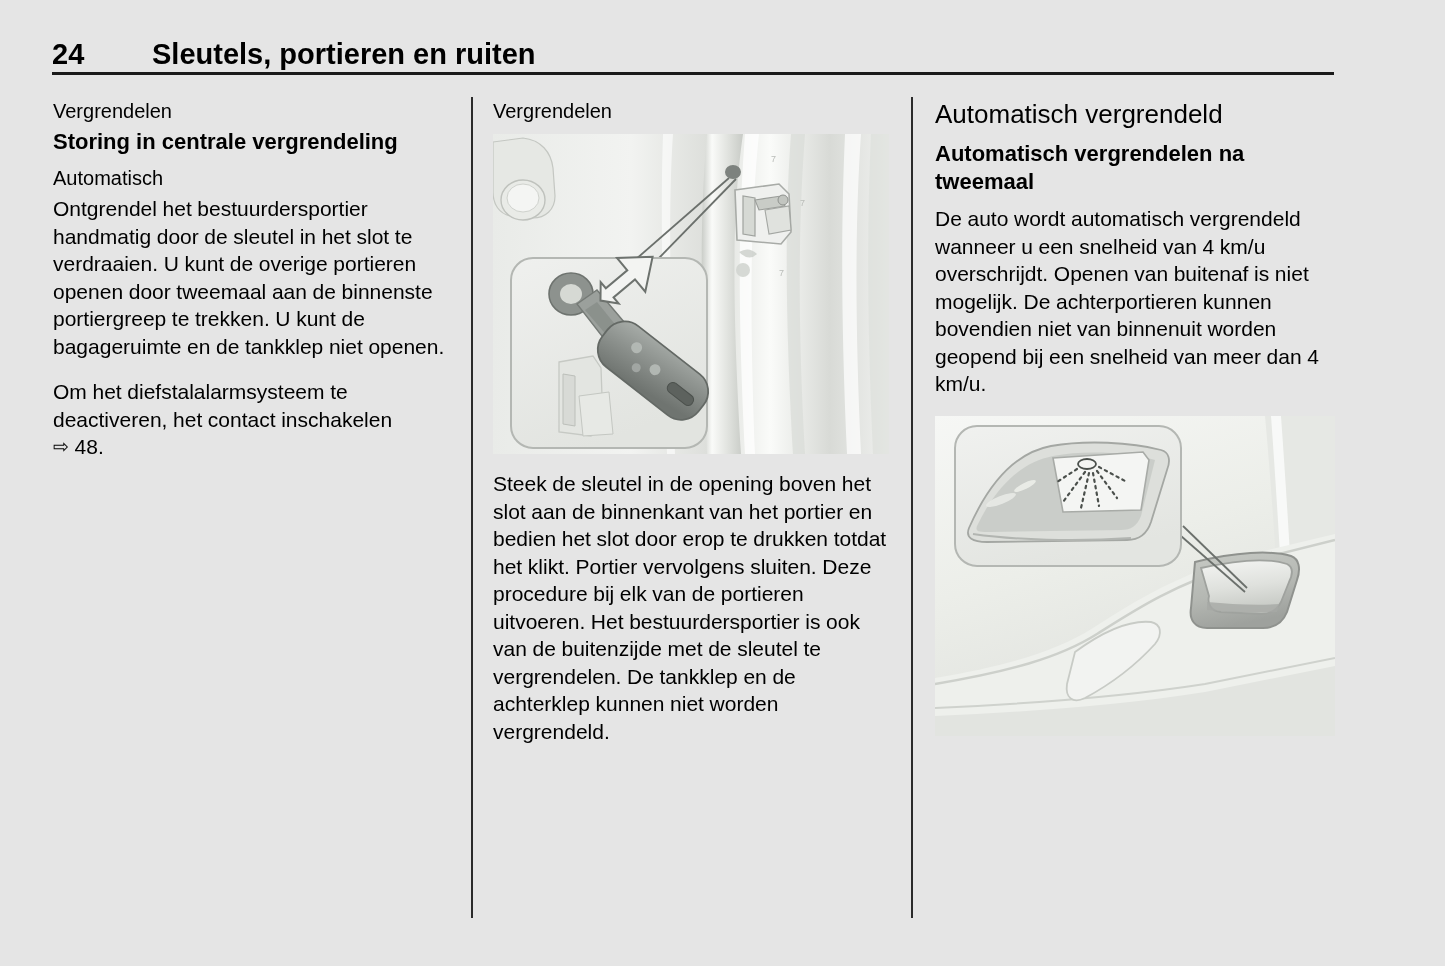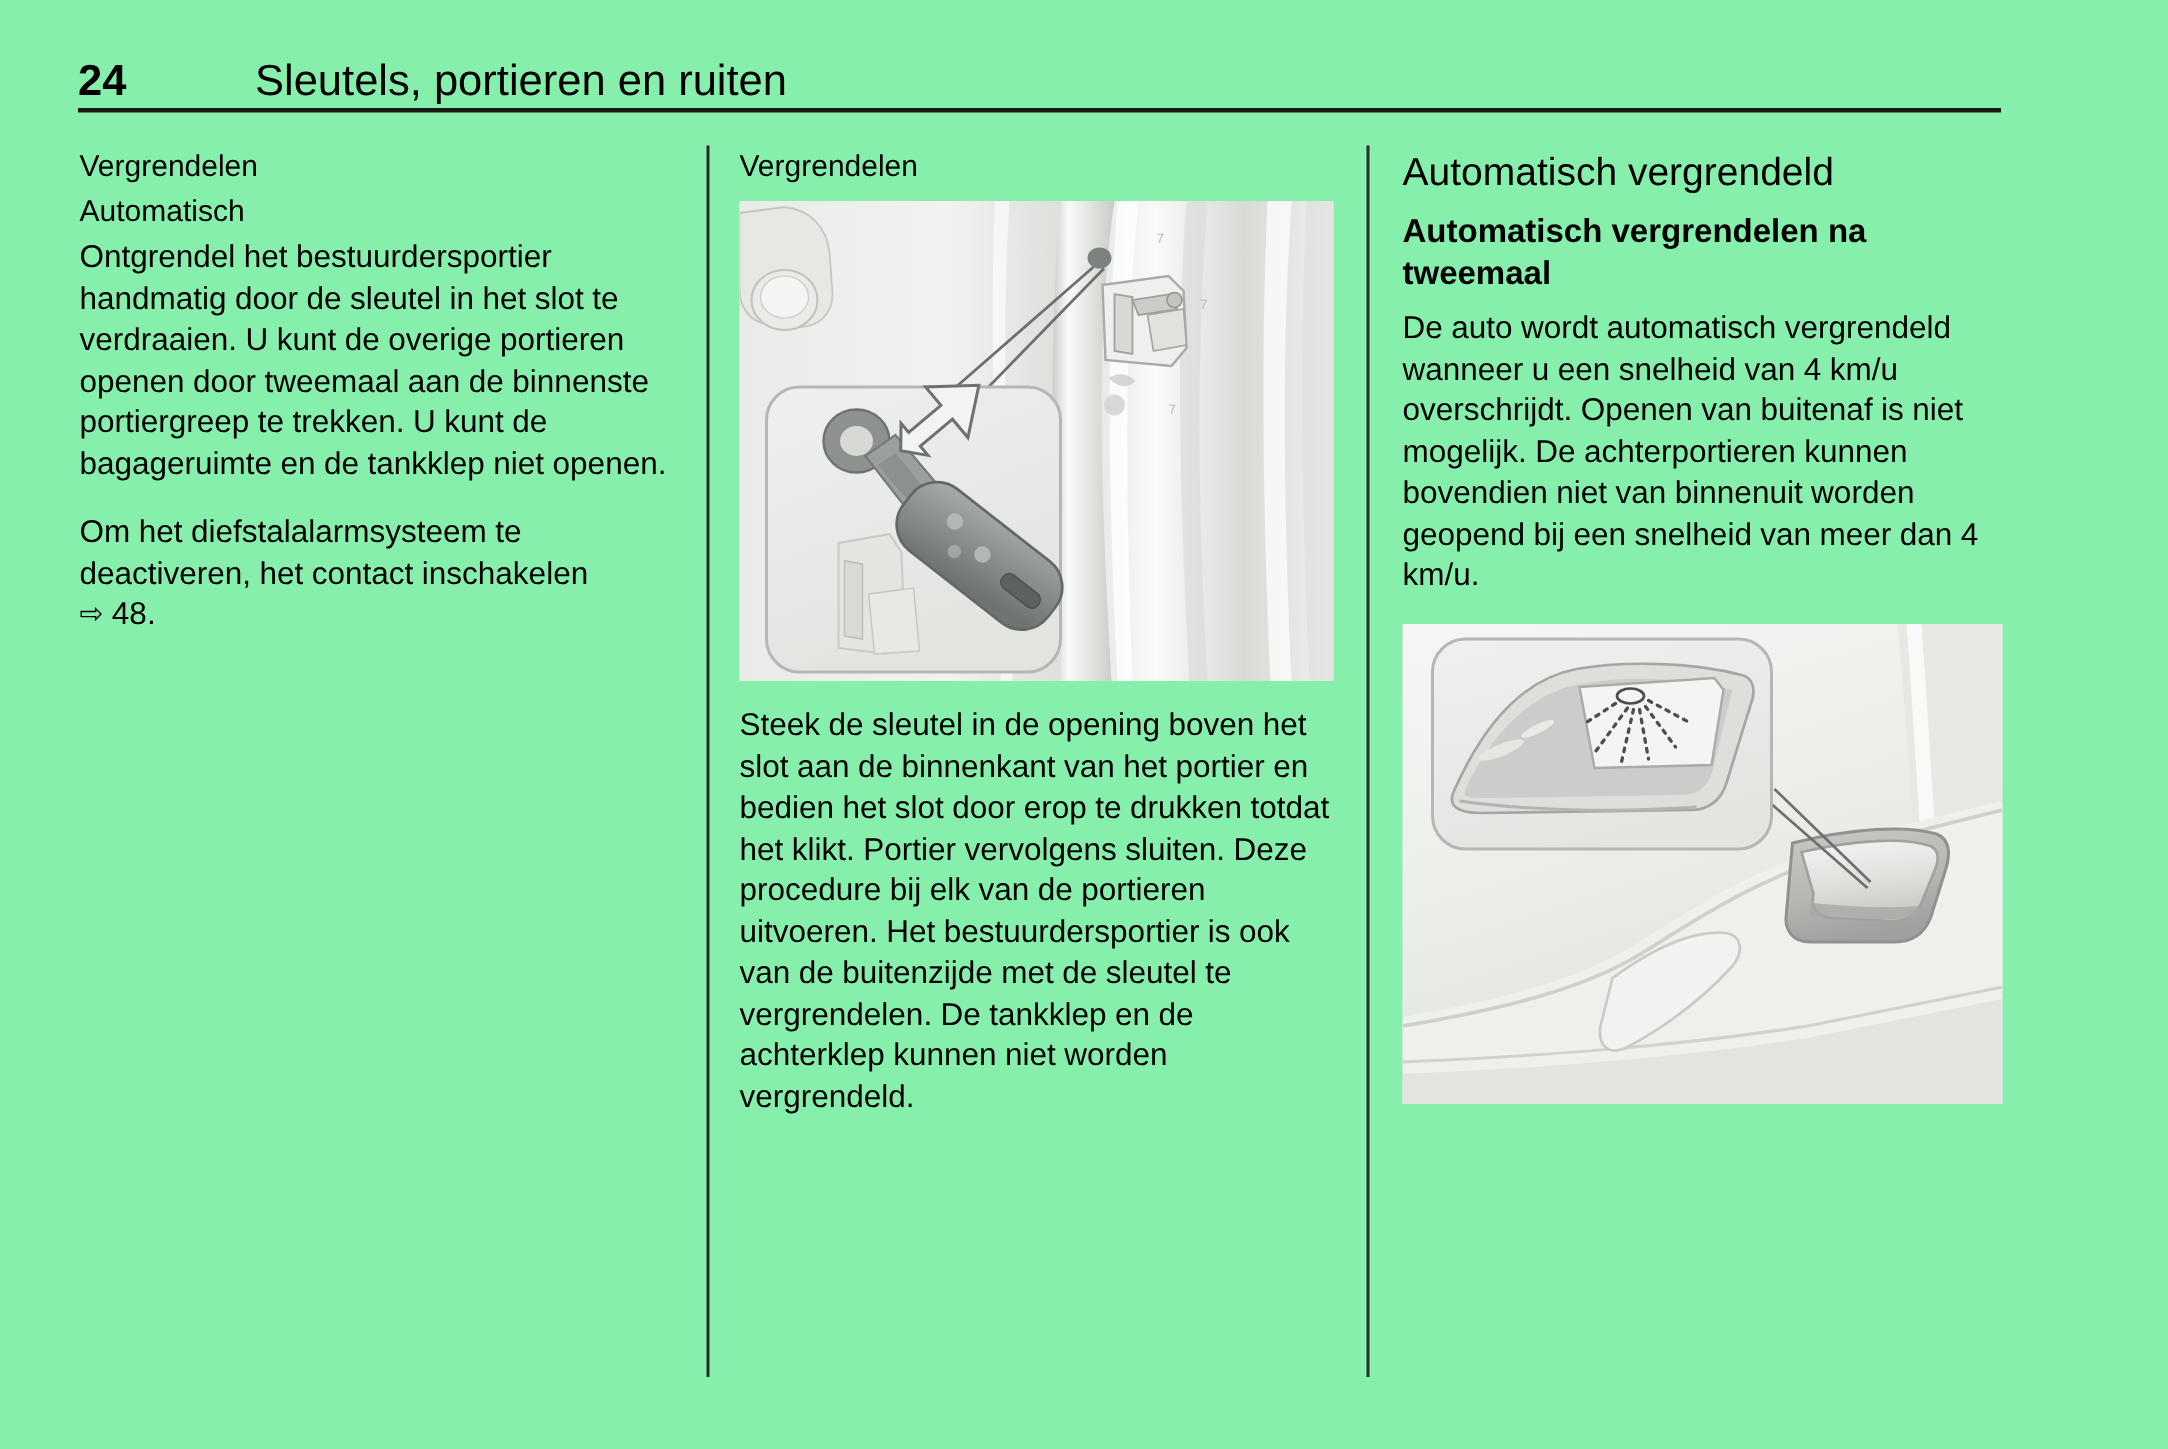--- a/index.html
+++ b/index.html
@@ -12,21 +12,21 @@
     height: 966px;
     font-family: "Liberation Sans", sans-serif;
     color: #000000;
     -webkit-font-smoothing: antialiased;
   }
   .page {
     position: relative;
     width: 1445px;
     height: 966px;
     overflow: hidden;
-    background: #86efac;
+    background: #e5e5e5;
   }
 
   
   .page-header {
     position: absolute;
     left: 52px;
     top: 36px;
     width: 1282px;
     height: 40px;
   }
@@ -34,24 +34,24 @@
     position: absolute;
     left: 0;
     top: 0;
     font-size: 29px;
     font-weight: bold;
     letter-spacing: 0px;
     line-height: 36px;
   }
   .chapter-title {
     position: absolute;
-    left: 118px;
+    left: 100px;
     top: 0;
     font-size: 29px;
-    font-weight: normal;
+    font-weight: bold;
     line-height: 36px;
     white-space: nowrap;
   }
   .header-rule {
     position: absolute;
     left: 52px;
     top: 72px;
     width: 1282px;
     height: 3px;
     background: #1a1a1a;
@@ -138,20 +138,21 @@
   <div class="header-rule"></div>
 
   <div class="col-divider d1"></div>
   <div class="col-divider d2"></div>
 
   <div class="column col1">
 
     <h4 class="minor-title">Vergrendelen</h4>
 
 
+    <h3 class="sub-title">Storing in centrale vergrendeling</h3>
 
     <h4 class="minor-title">Automatisch</h4>
 
     <p class="body-text">Ontgrendel het bestuurdersportier handmatig door de sleutel in het slot te verdraaien. U kunt de overige portieren openen door tweemaal aan de binnenste portiergreep te trekken. U kunt de bagageruimte en de tankklep niet openen.</p>
 
     <p class="body-text tight">
       <span>Om het diefstalalarmsysteem te deactiveren, het contact inschakelen</span>
       <br>
       <span class="xref-arrow">⇨</span>
       <span>48.</span>

